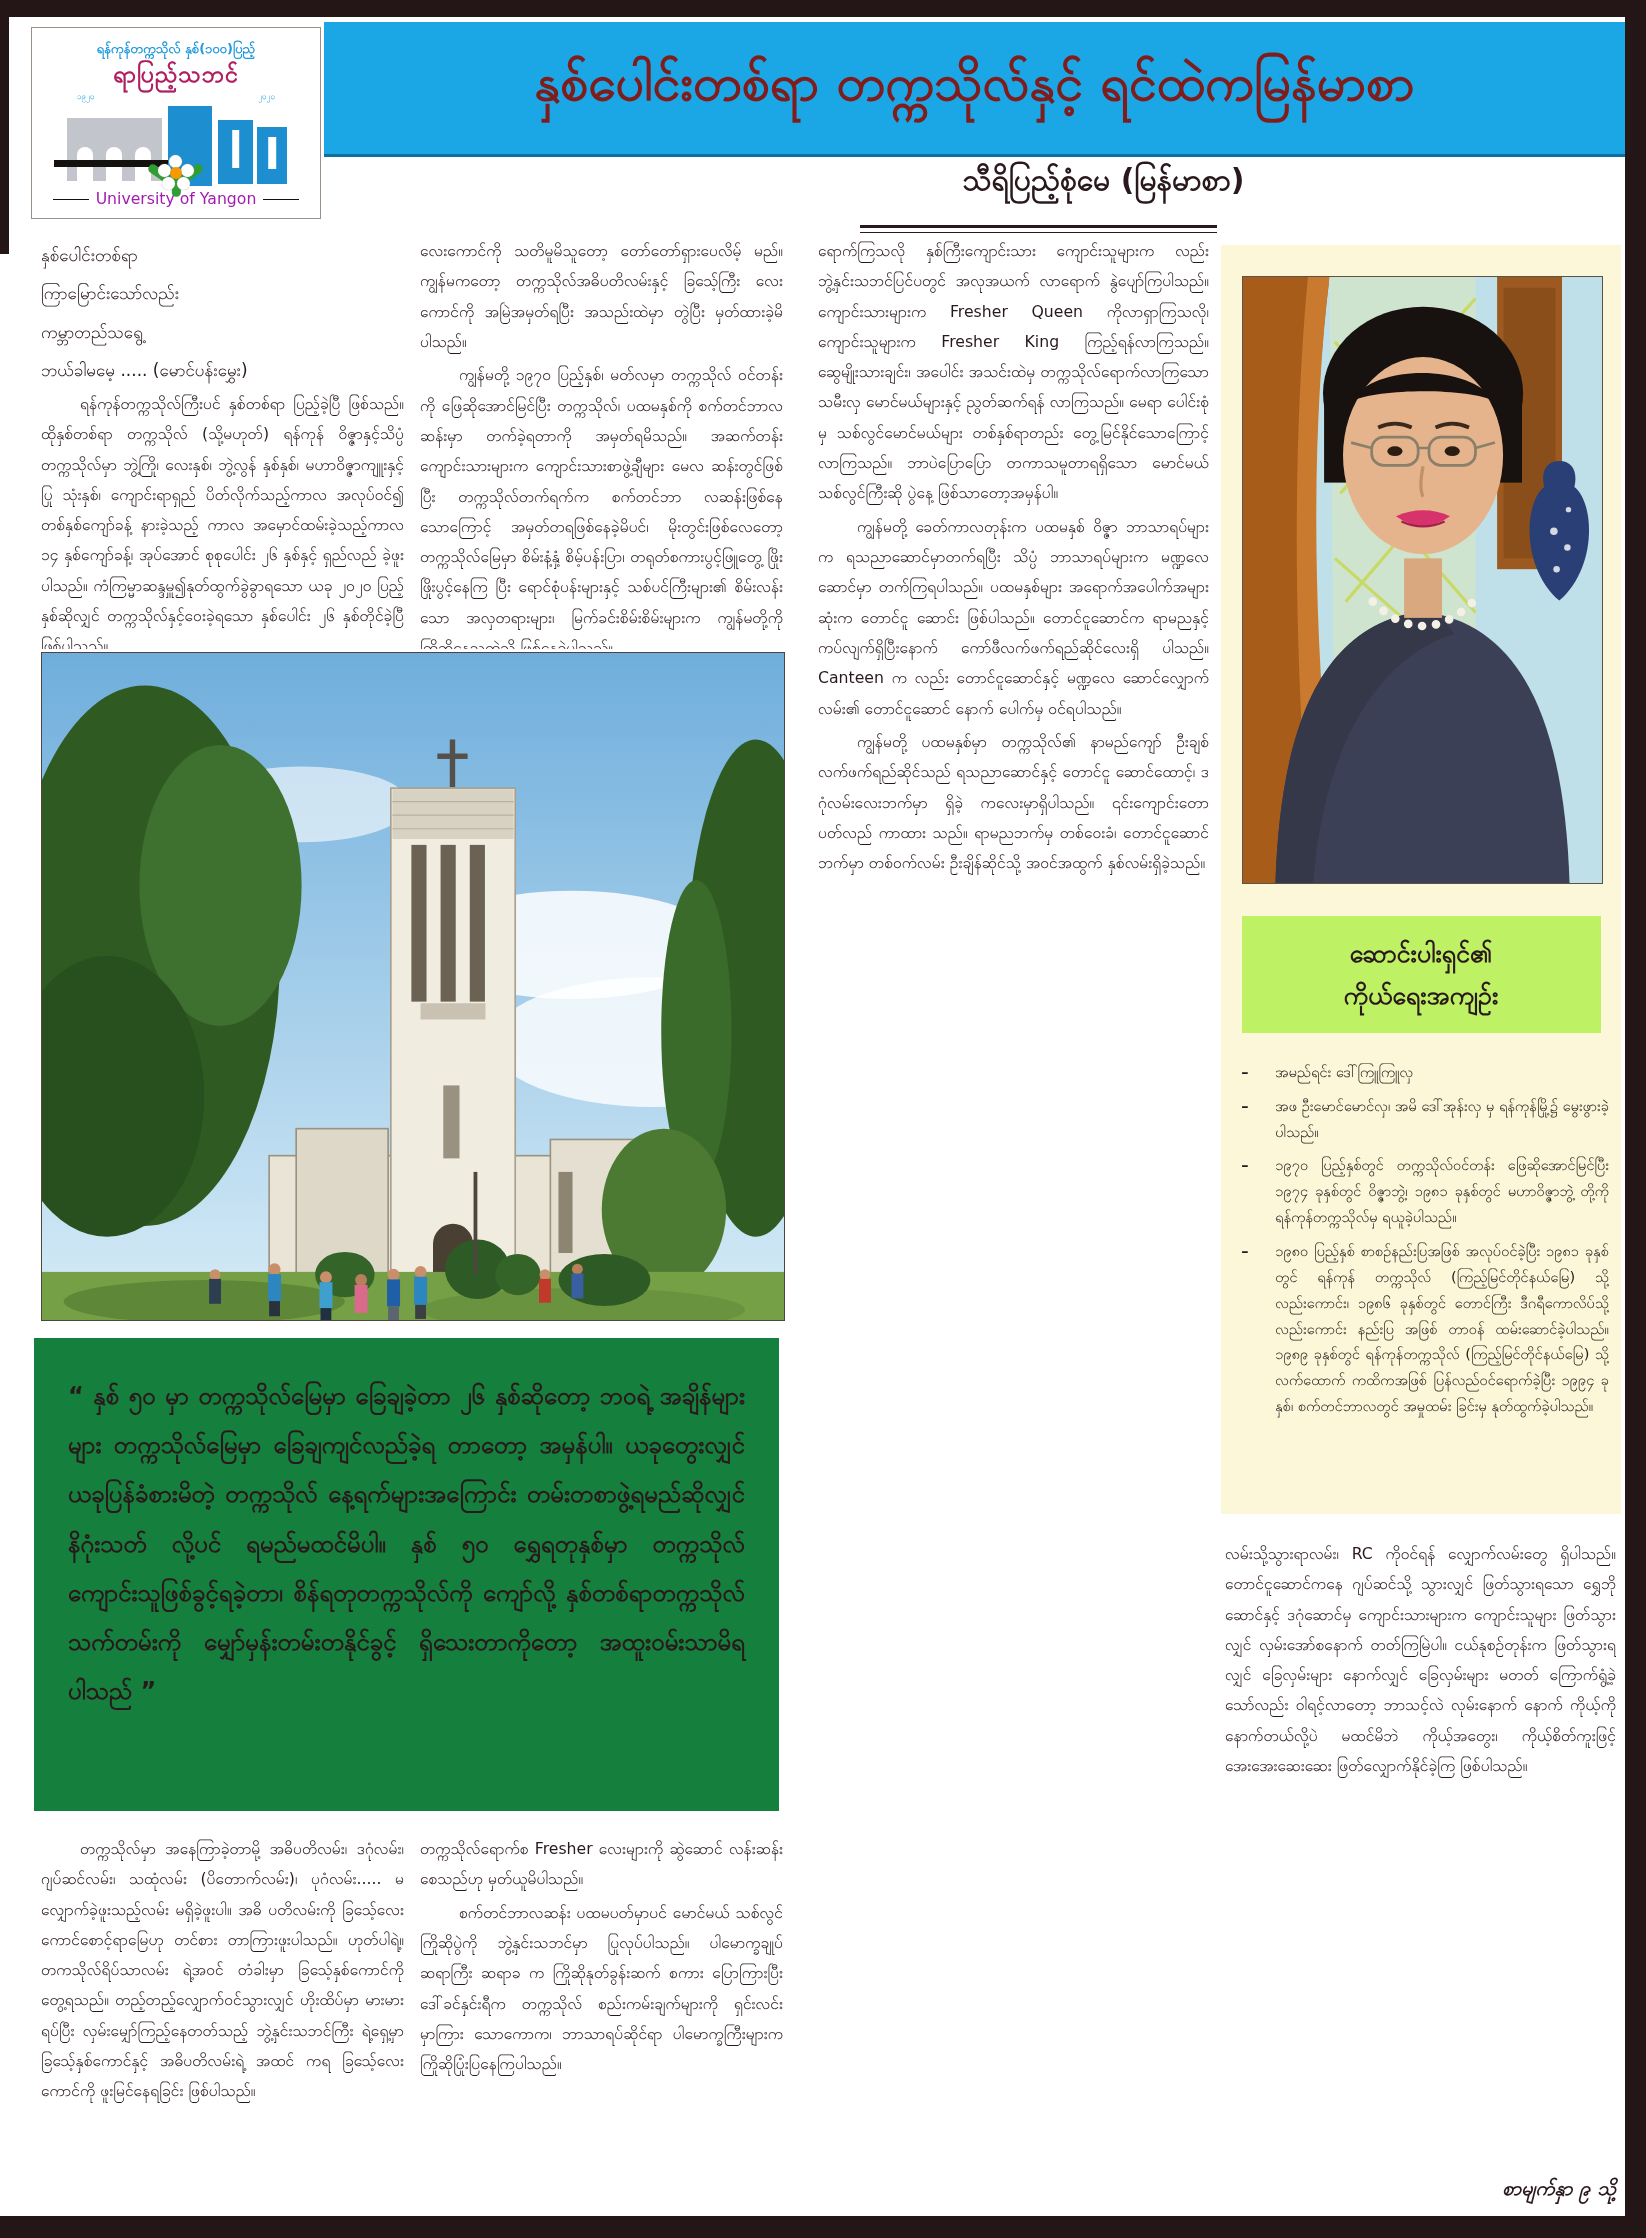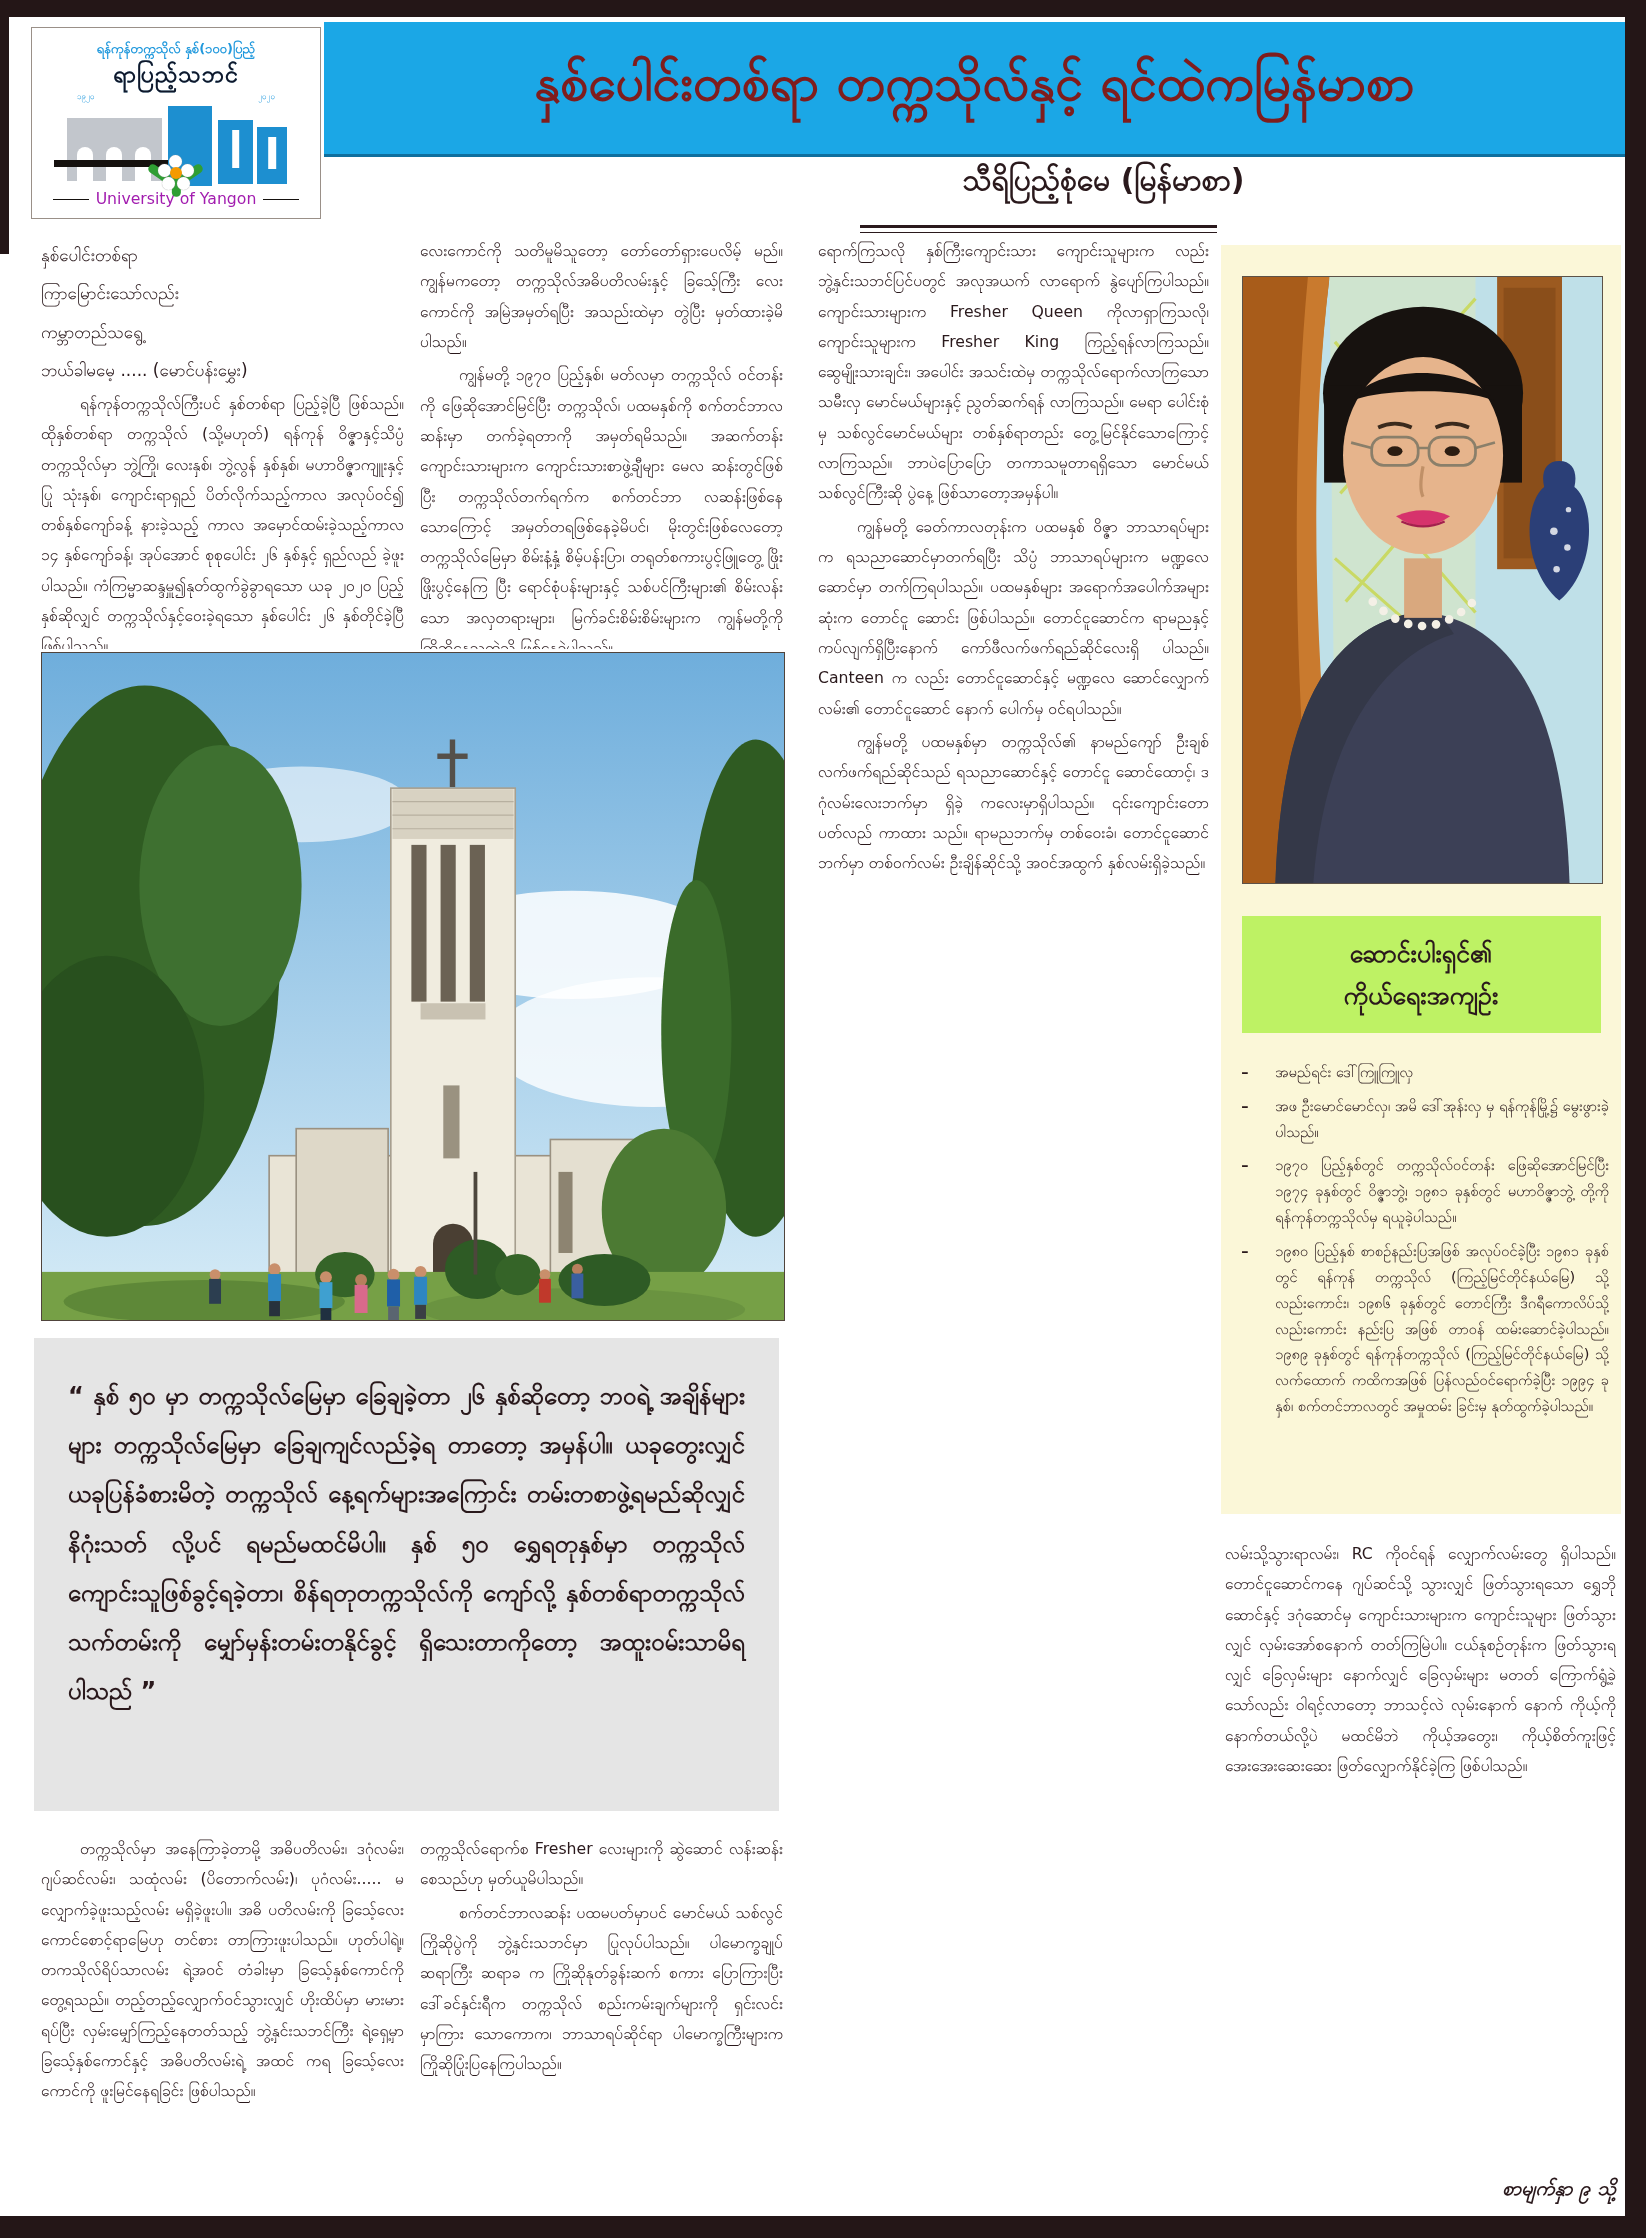--- a/index.html
+++ b/index.html
@@ -8,21 +8,21 @@
   .edge{position:absolute;background:#241617;}
   #edge-top{left:0;top:0;width:1646px;height:17.3px;}
   #edge-left{left:0;top:0;width:8.7px;height:254px;}
   #edge-right{left:1625px;top:0;width:20.5px;height:2239px;}
   #edge-bottom{left:0;top:2216px;width:1646px;height:23px;}
 
   
   .logo-box{position:absolute;left:31px;top:27px;width:288px;height:190px;border:1.6px solid #9a9088;
             background:#fff;text-align:center;overflow:hidden;}
   .logo-arc{margin-top:12px;font-size:13px;font-weight:bold;color:#2199dd;}
-  .logo-bubble{font-size:23px;font-weight:bold;color:#0f172a;letter-spacing:1.1px;
+  .logo-bubble{font-size:23px;font-weight:bold;color:#be185d;letter-spacing:1.1px;
                text-shadow:0 0 1.6px #ffffff,0 0 0.5px #1b7fb0;}
   .logo-years{display:flex;justify-content:space-between;padding:0 45px;font-size:8px;color:#2199dd;margin-top:-2.2px;}
   .logo-building{position:relative;height:85px;margin-top:1.1px;}
   .bld-gray{position:absolute;left:35px;top:14px;width:95px;height:63px;background:#c2c6cc;}
   .arch{position:absolute;bottom:0;width:16px;height:34px;background:#ffffff;border-radius:8.7px 8.7px 0 0;}
   .bld-awning{position:absolute;left:21.6px;top:56px;width:123px;height:7px;background:#15110e;}
   .bld-blue{position:absolute;background:#1d8fd0;}
   .slit{position:absolute;left:50%;top:9.7px;transform:translateX(-50%);width:7.6px;height:38px;background:#ffffff;}
   .flower{position:absolute;left:125px;top:50px;width:38px;height:38px;}
   .leaf{position:absolute;background:#2f9e33;width:25px;height:8.7px;border-radius:4.3px;}
@@ -48,21 +48,21 @@
   #bcol1{left:41px;top:1834px;width:363px;height:379px;}
   #bcol2{left:420px;top:1834px;width:363px;height:379px;}
   .verse{font-size:17px;line-height:2.25;text-align:left;font-weight:500;}
   .para{text-indent:39px;margin:0 0 3.2px 0;}
 
   
   .photo{position:absolute;left:41px;top:652px;width:742px;height:667px;border:0.5px solid #50443c;overflow:hidden;}
   .photo svg{display:block;width:100%;height:100%;}
 
   
-  .quote-box{position:absolute;left:34px;top:1338px;width:745px;height:473px;background:#e5e5e5;
+  .quote-box{position:absolute;left:34px;top:1338px;width:745px;height:473px;background:#15803d;
              padding:34px 34px;box-sizing:border-box;font-size:24px;font-weight:bold;line-height:2.05;
              text-align:justify;overflow:hidden;}
 
   
   .panel{position:absolute;left:1221px;top:245px;width:400px;height:1269px;background:#fbf7d8;overflow:hidden;}
   .portrait{position:absolute;left:20.5px;top:31px;width:359px;height:606px;border:1.1px solid #5c5248;background:#bfe0e8;overflow:hidden;}
   .portrait svg{display:block;width:100%;height:100%;}
   .bio-title{position:absolute;left:20.5px;top:671px;width:359px;height:117px;background:#bef264;
              display:flex;flex-direction:column;align-items:center;justify-content:center;
              font-size:25px;font-weight:bold;line-height:1.65;text-align:center;}

